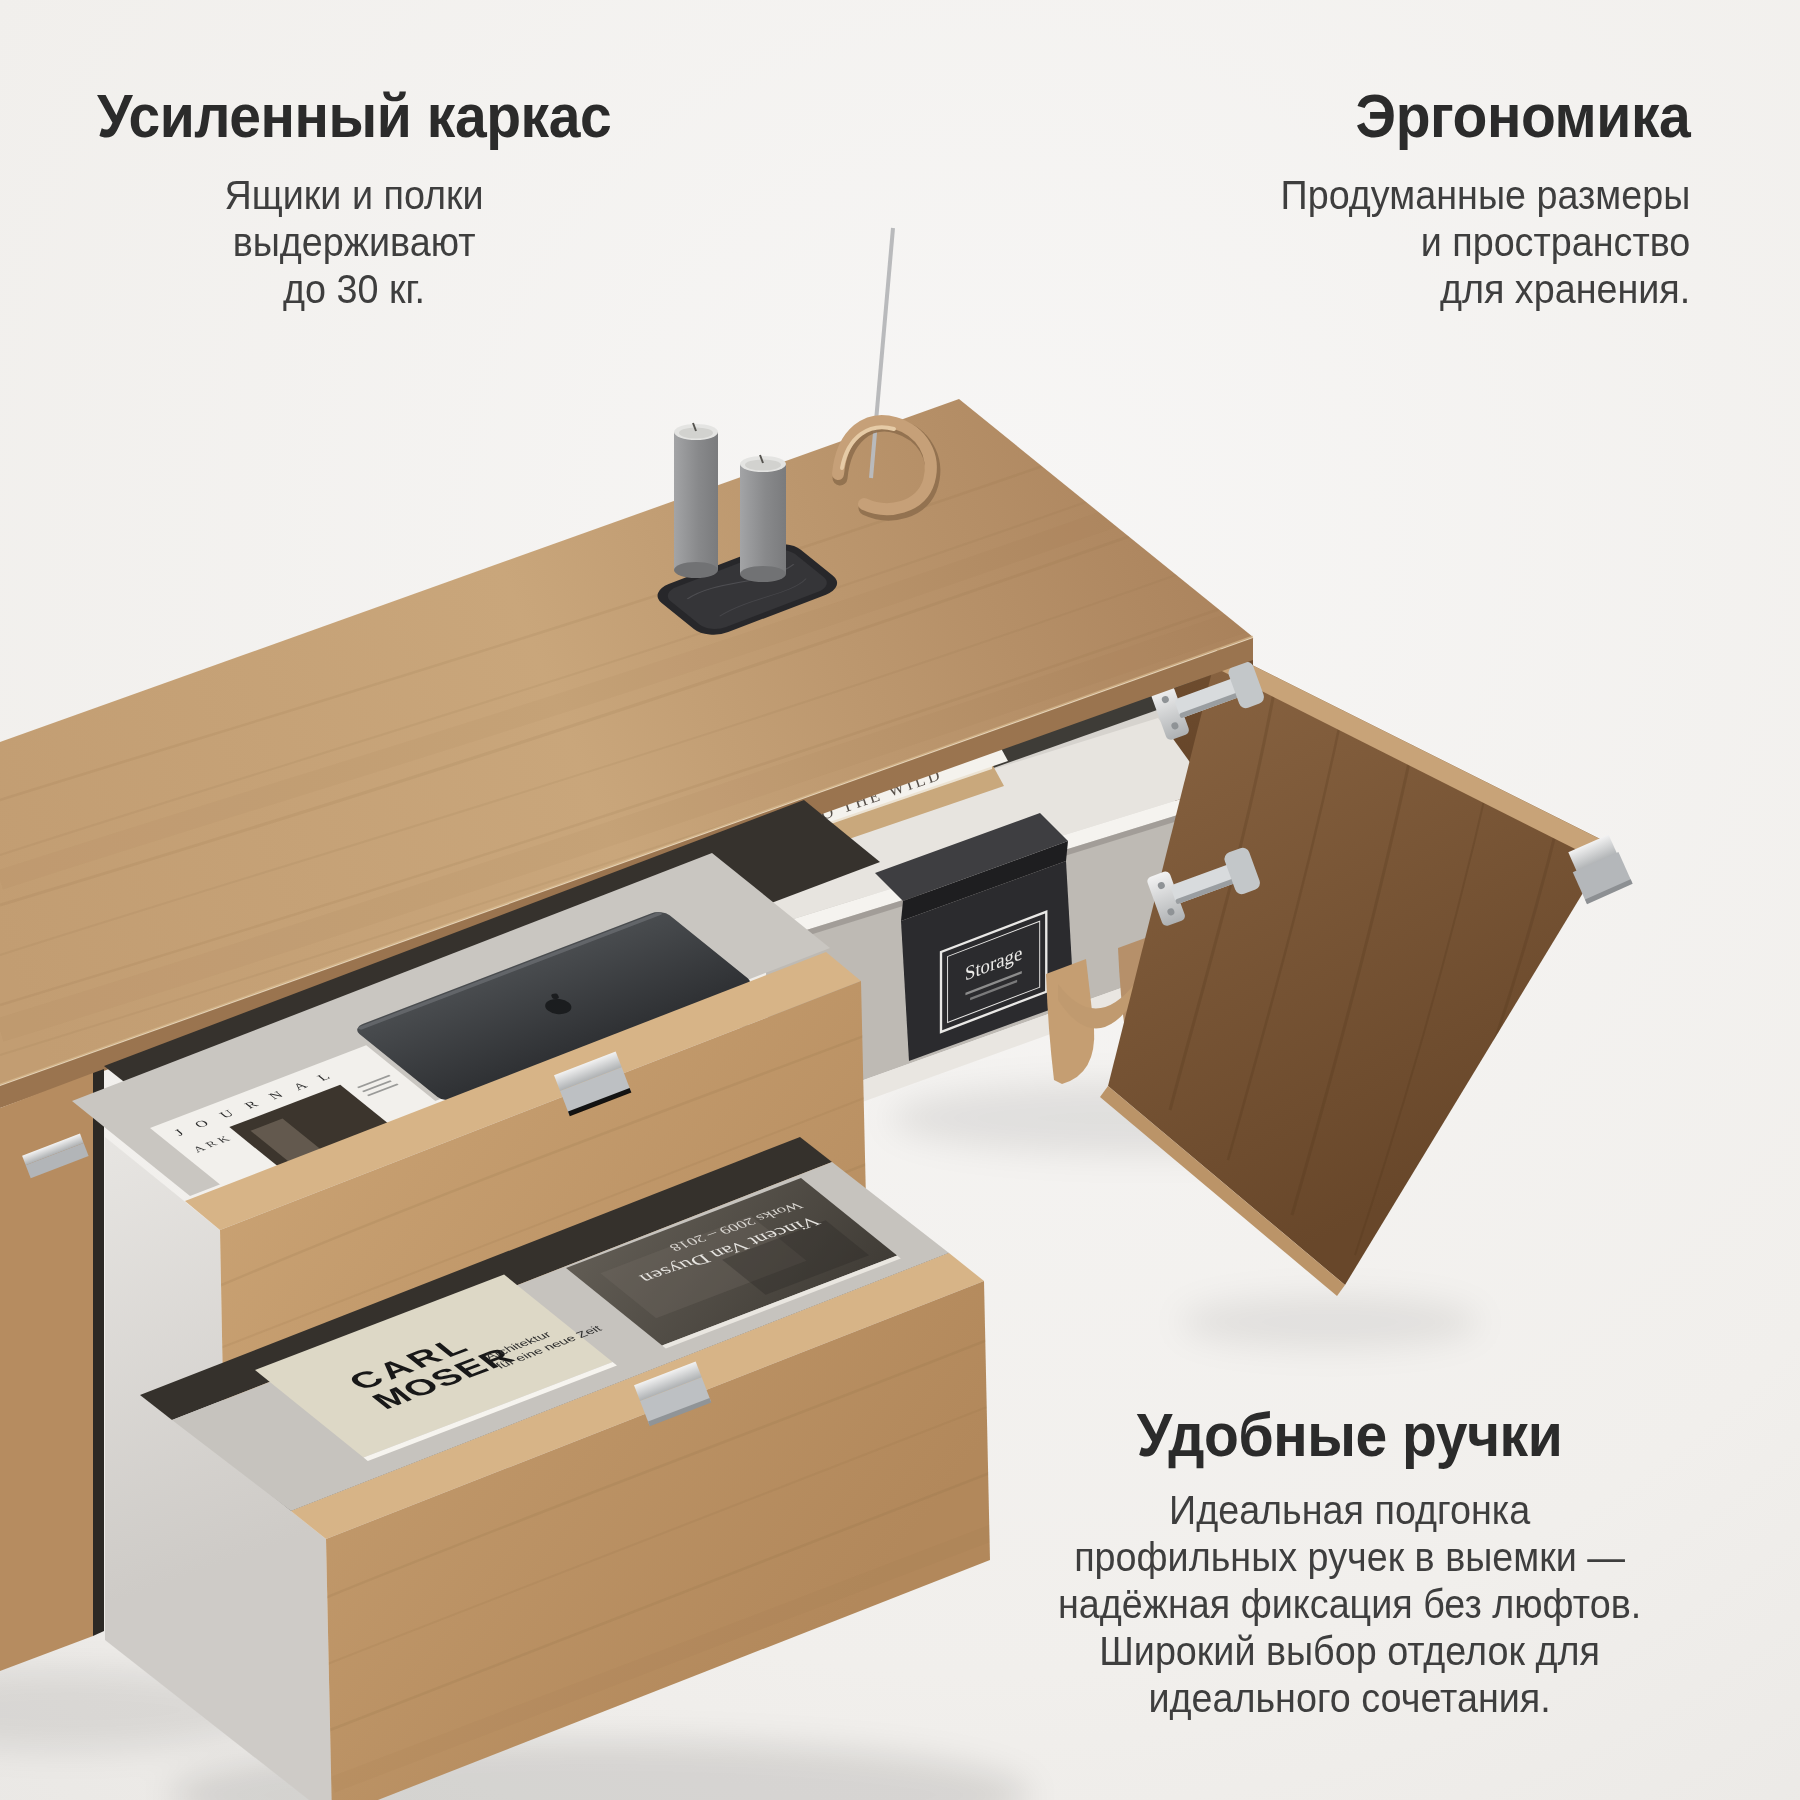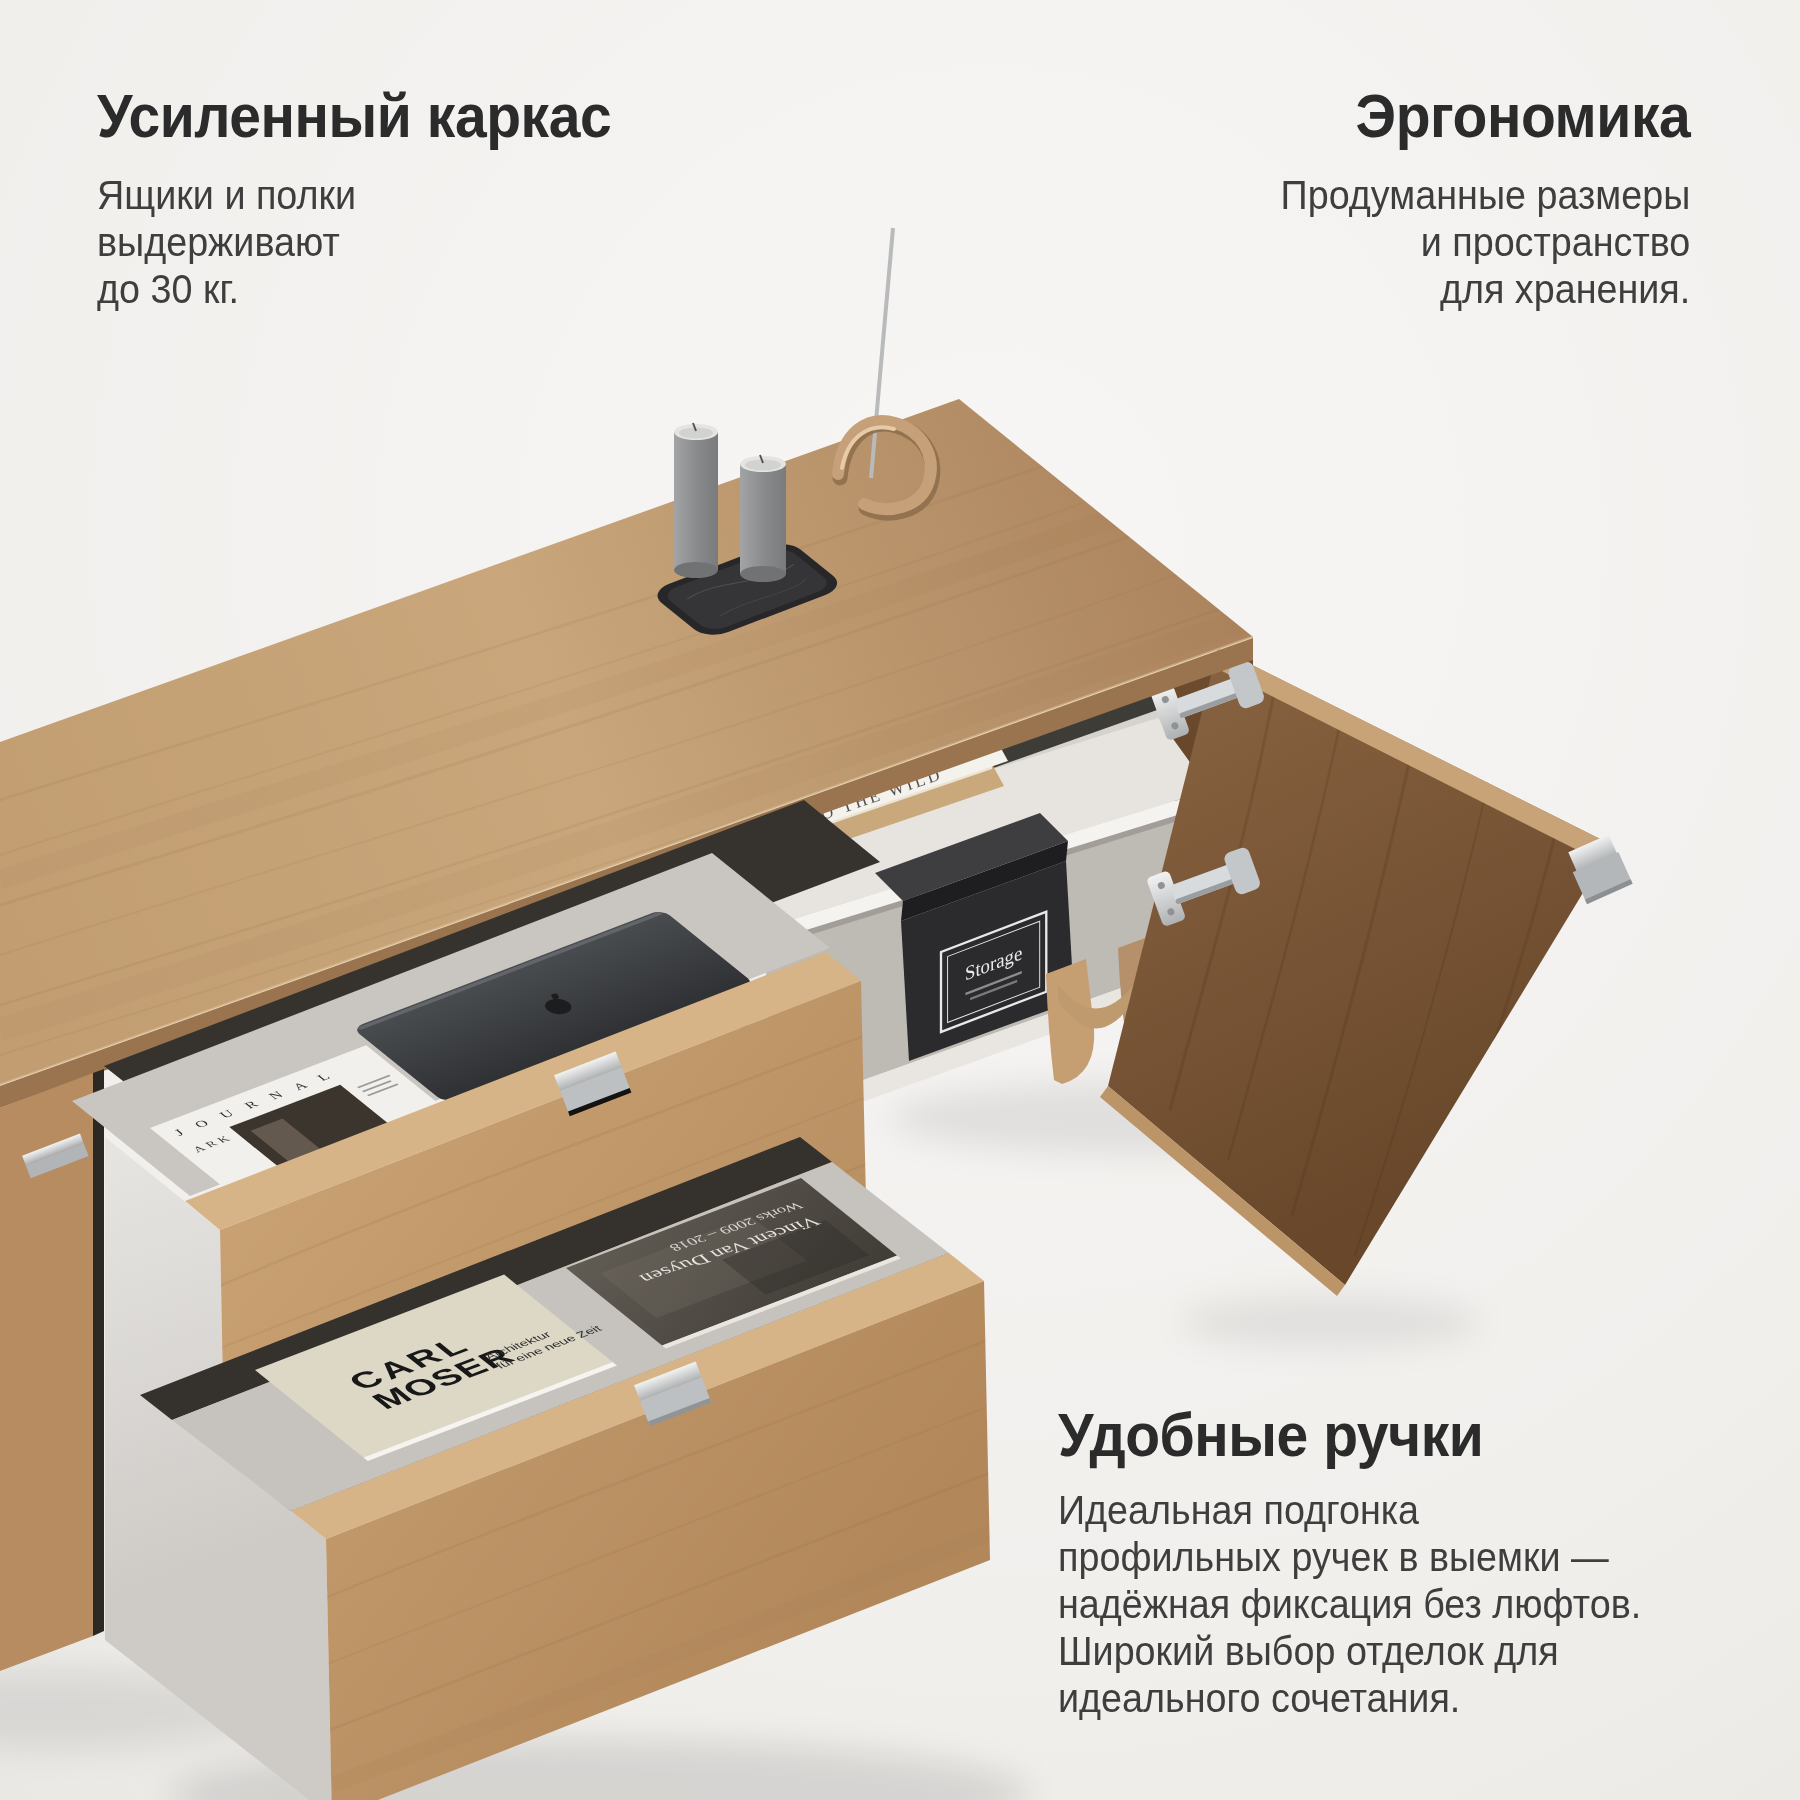--- a/index.html
+++ b/index.html
@@ -2,21 +2,21 @@
 <html><head>
 <meta charset="utf-8">
 <style>
   html,body{margin:0;padding:0;background:#e9e7e5;}
   .canvas{
     position:relative;width:1800px;height:1800px;overflow:hidden;
     background:radial-gradient(120% 100% at 55% 30%, #f7f6f5 0%, #f1efed 55%, #e9e7e4 100%);
     font-family:"Liberation Sans",sans-serif;
   }
   svg.scene{position:absolute;left:0;top:0;width:1800px;height:1800px;display:block;}
-  .note{position:absolute;}
+  .note{position:absolute;text-align:center;}
   .note h2{
     margin:0;font-size:62px;line-height:64px;font-weight:bold;color:#2b2b2b;
     letter-spacing:-0.5px;white-space:nowrap;transform:scaleX(0.92);transform-origin:0 50%;
   }
   .note .body{
     margin-top:24px;font-size:41px;line-height:47px;color:#3e3e3e;
     white-space:nowrap;transform:scaleX(0.92);transform-origin:0 50%;
   }
   .note.right{text-align:right;}
   .note.right h2,.note.right .body{transform-origin:100% 50%;}

